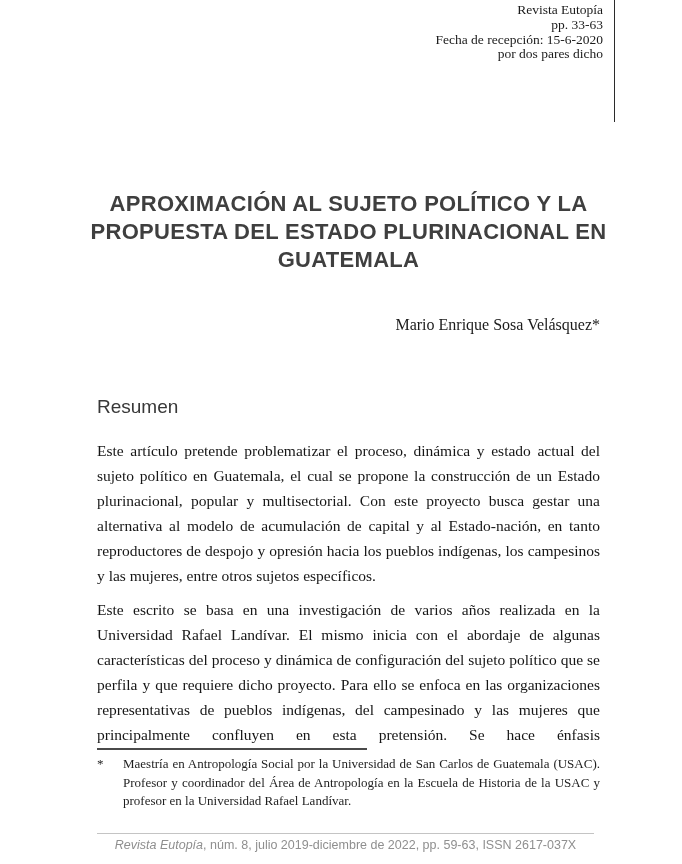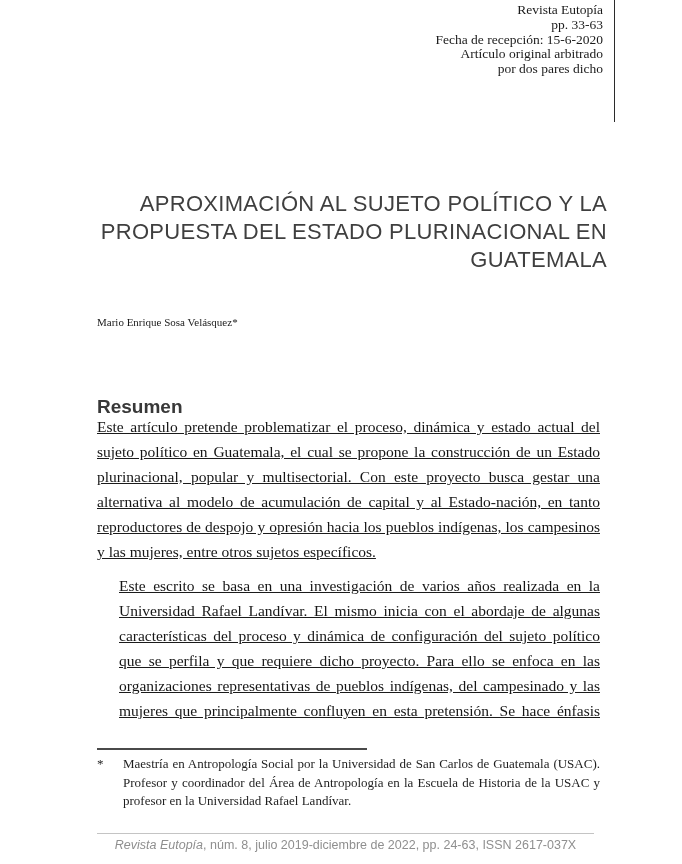--- a/index.html
+++ b/index.html
@@ -29,67 +29,66 @@
     white-space: nowrap;
   }
 
   
   .article-title {
     position: absolute;
     top: 190px;
     left: 90px;
     width: 517px;
     margin: 0;
-    text-align: right;
+    text-align: center;
     font-family: "Liberation Sans", sans-serif;
-    font-weight: 400;
+    font-weight: 700;
     font-size: 22px;
     line-height: 28px;
     letter-spacing: 0.3px;
     color: #3f3f3f;
   }
   .author {
     position: absolute;
     top: 316px;
     left: 97px;
     width: 503px;
-    text-align: left;
-    font-size: 11px;
+    text-align: right;
+    font-size: 16px;
     color: #1b1b1b;
   }
 
   
   .section-heading {
     position: absolute;
     top: 396px;
     left: 97px;
     margin: 0;
     font-family: "Liberation Sans", sans-serif;
-    font-weight: 700;
+    font-weight: 400;
     font-size: 19px;
     color: #383838;
   }
 
   
   .abstract {
     position: absolute;
-    top: 414px;
+    top: 438px;
     left: 97px;
     width: 503px;
-    text-decoration: underline;
   }
   .abstract p {
     margin: 0;
     font-size: 15.5px;
     line-height: 25px;
     text-align: justify;
     color: #161616;
   }
   .abstract p + p { margin-top: 9px; }
-  .abstract p.cutoff { text-align-last: justify; margin-left: 22px; }
+  .abstract p.cutoff { text-align-last: justify; }
 
   
   .footnote-rule {
     position: absolute;
     top: 748px;
     left: 97px;
     width: 270px;
     height: 2px;
     background: #4a4a4a;
   }
@@ -128,33 +127,32 @@
   }
   .page-footer .it { font-style: italic; }
 </style>
 </head>
 <body>
 
 <div class="masthead">
   <div>Revista Eutopía</div>
   <div>pp. 33-63</div>
   <div>Fecha de recepción: 15-6-2020</div>
-  <div>Artículo original arbitrado</div>
   <div>por dos pares dicho</div>
 </div>
 
 <h1 class="article-title">APROXIMACIÓN AL SUJETO POLÍTICO Y LA PROPUESTA DEL ESTADO PLURINACIONAL EN GUATEMALA</h1>
 <div class="author">Mario Enrique Sosa Velásquez*</div>
 
 <h2 class="section-heading">Resumen</h2>
 <div class="abstract">
   <p>Este artículo pretende problematizar el proceso, dinámica y estado actual del sujeto político en Guatemala, el cual se propone la construcción de un Estado plurinacional, popular y multisectorial. Con este proyecto busca gestar una alternativa al modelo de acumulación de capital y al Estado-nación, en tanto reproductores de despojo y opresión hacia los pueblos indígenas, los campesinos y las mujeres, entre otros sujetos específicos.</p>
   <p class="cutoff">Este escrito se basa en una investigación de varios años realizada en la Universidad Rafael Landívar. El mismo inicia con el abordaje de algunas características del proceso y dinámica de configuración del sujeto político que se perfila y que requiere dicho proyecto. Para ello se enfoca en las organizaciones representativas de pueblos indígenas, del campesinado y las mujeres que principalmente confluyen en esta pretensión. Se hace énfasis</p>
 </div>
 
 <div class="footnote-rule"></div>
 <div class="footnote">
   <span class="fn-marker">*</span>
   <span class="fn-text">Maestría en Antropología Social por la Universidad de San Carlos de Guatemala (USAC). Profesor y coordinador del Área de Antropología en la Escuela de Historia de la USAC y profesor en la Universidad Rafael Landívar.</span>
 </div>
 
 <div class="footer-rule"></div>
-<div class="page-footer"><span class="it">Revista Eutopía</span><span>, núm. 8, julio 2019-diciembre de 2022, pp. 24-63, ISSN 2617-037X</span></div>
+<div class="page-footer"><span class="it">Revista Eutopía</span><span>, núm. 8, julio 2019-diciembre de 2022, pp. 59-63, ISSN 2617-037X</span></div>
 
 </body></html>

